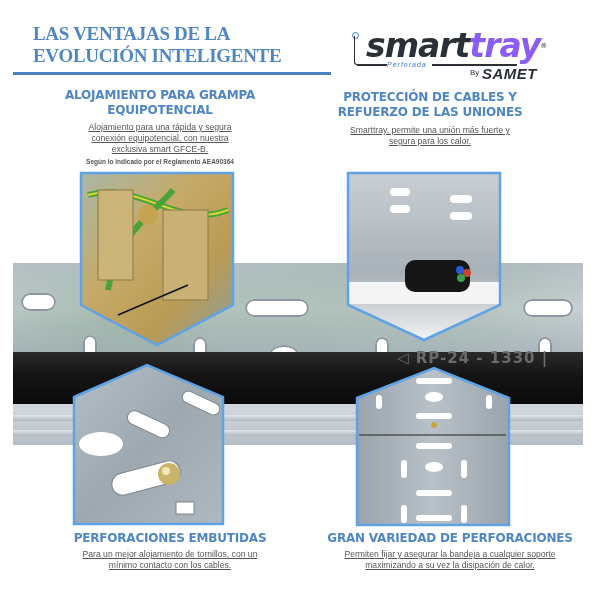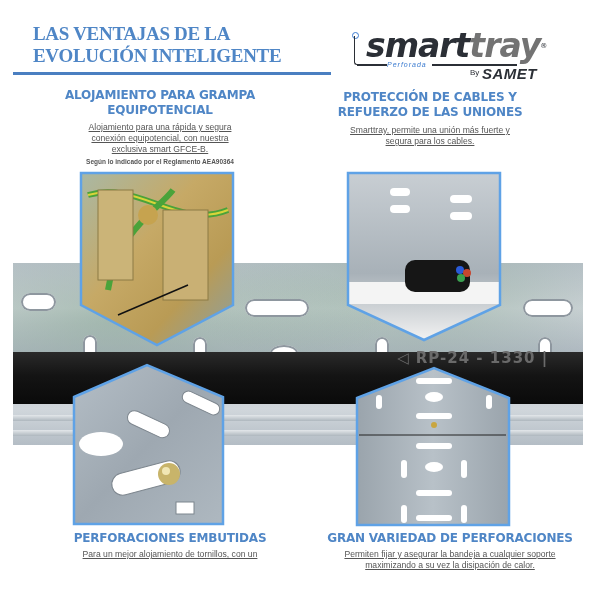--- a/index.html
+++ b/index.html
@@ -2,21 +2,21 @@
 <html><head>
 <meta charset="utf-8">
 <style>
   html, body { margin:0; padding:0; background:#ffffff; }
   body { width:600px; height:600px; position:relative; overflow:hidden; font-family:"Liberation Sans", sans-serif; }
   .title { position:absolute; left:33px; top:23px; color:#4f86c6; font-family:Liberation Serif, serif; font-weight:bold; font-size:19px; line-height:22px; letter-spacing:-0.3px; }
   .rule { position:absolute; left:13px; top:72px; width:318px; height:3px; background:#4a7fc1; }
   .logo { position:absolute; left:352px; top:28px; width:230px; height:56px; }
   .logo .word { position:absolute; left:14px; top:0; font-family:"DejaVu Sans", sans-serif; font-style:italic; font-size:33px; letter-spacing:-1px; line-height:36px; }
   .logo .smart { color:#2b2f36; font-weight:bold; }
-  .logo .tray { color:#737373; font-weight:bold; }
+  .logo .tray { color:#8b5cf6; font-weight:bold; }
   .logo .reg { font-size:7px; vertical-align:top; color:#2b2f36; }
   .logo .perf { position:absolute; left:35px; top:33px; font-size:7px; font-style:italic; color:#3b7bd0; letter-spacing:1px; }
   .logo .by { position:absolute; left:118px; top:40px; font-size:8px; color:#2b2f36; }
   .logo .samet { position:absolute; left:130px; top:37px; font-size:15px; font-weight:bold; font-style:italic; color:#2b2f36; letter-spacing:0.5px; }
   .logo .line1 { position:absolute; left:5px; top:36px; width:30px; height:1.5px; background:#2b2f36; }
   .logo .line2 { position:absolute; left:80px; top:36px; width:85px; height:1.5px; background:#2b2f36; }
   .logo .hook { position:absolute; left:2px; top:8px; width:6px; height:28px; border-left:1.5px solid #2b2f36; border-bottom:1.5px solid #2b2f36; border-radius:0 0 0 3px; }
   .logo .dot { position:absolute; left:0px; top:4px; width:5px; height:5px; border:1.5px solid #3b7bd0; border-radius:50%; }
   .fhead { position:absolute; color:#4f86c6; font-family:"DejaVu Sans", sans-serif; font-weight:bold; font-size:12px; line-height:15px; text-align:center; letter-spacing:-0.2px; }
   .fdesc { position:absolute; color:#555; font-size:8.6px; line-height:11px; text-align:center;text-decoration:underline; }
@@ -61,21 +61,21 @@
   <div>exclusiva smart GFCE-B.</div>
 </div>
 <div class="note">Según lo indicado por el Reglamento  AEA90364</div>
 
 <div class="fhead" style="left:330px; top:90px; width:200px;">
   <div>PROTECCIÓN DE CABLES Y</div>
   <div>REFUERZO DE LAS UNIONES</div>
 </div>
 <div class="fdesc" style="left:330px; top:125px; width:200px;">
   <div>Smarttray, permite una unión más fuerte y</div>
-  <div>segura para los cables.</div>
+  <div>segura para los calor.</div>
 </div>
 
 <div class="band">
   <div class="slot" style="left:8px; top:30px; width:35px; height:18px;"></div>
   <div class="slot" style="left:232px; top:36px; width:64px; height:18px;"></div>
   <div class="slot" style="left:510px; top:36px; width:50px; height:18px;"></div>
   <div class="slot" style="left:70px; top:72px; width:14px; height:30px;"></div>
   <div class="slot" style="left:180px; top:74px; width:14px; height:30px;"></div>
   <div class="slot" style="left:257px; top:82px; width:28px; height:16px; border-radius:50%;"></div>
   <div class="slot" style="left:362px; top:74px; width:14px; height:30px;"></div>
@@ -169,19 +169,20 @@
   <rect x="47" y="95" width="6" height="18" rx="3" fill="#fff"></rect>
   <rect x="107" y="95" width="6" height="18" rx="3" fill="#fff"></rect>
   <rect x="47" y="140" width="6" height="18" rx="3" fill="#fff"></rect>
   <rect x="107" y="140" width="6" height="18" rx="3" fill="#fff"></rect>
   <polygon points="3,33 80,3 155,33 155,160 3,160" fill="none" stroke="#5fa2e6" stroke-width="2.5"></polygon>
 </svg>
 
 <div class="fhead" style="left:40px; top:531px; width:260px;">PERFORACIONES EMBUTIDAS</div>
 <div class="fdesc" style="left:40px; top:549px; width:260px;">
   <div>Para un mejor alojamiento de tornillos, con un</div>
+  <div>mínimo contacto con los cables.</div>
 </div>
 
 <div class="fhead" style="left:305px; top:531px; width:290px;">GRAN VARIEDAD DE PERFORACIONES</div>
 <div class="fdesc" style="left:305px; top:549px; width:290px;">
   <div>Permiten fijar y asegurar la bandeja a cualquier soporte</div>
   <div>maximizando a su vez la disipación de calor.</div>
 </div>
 
 </body></html>

